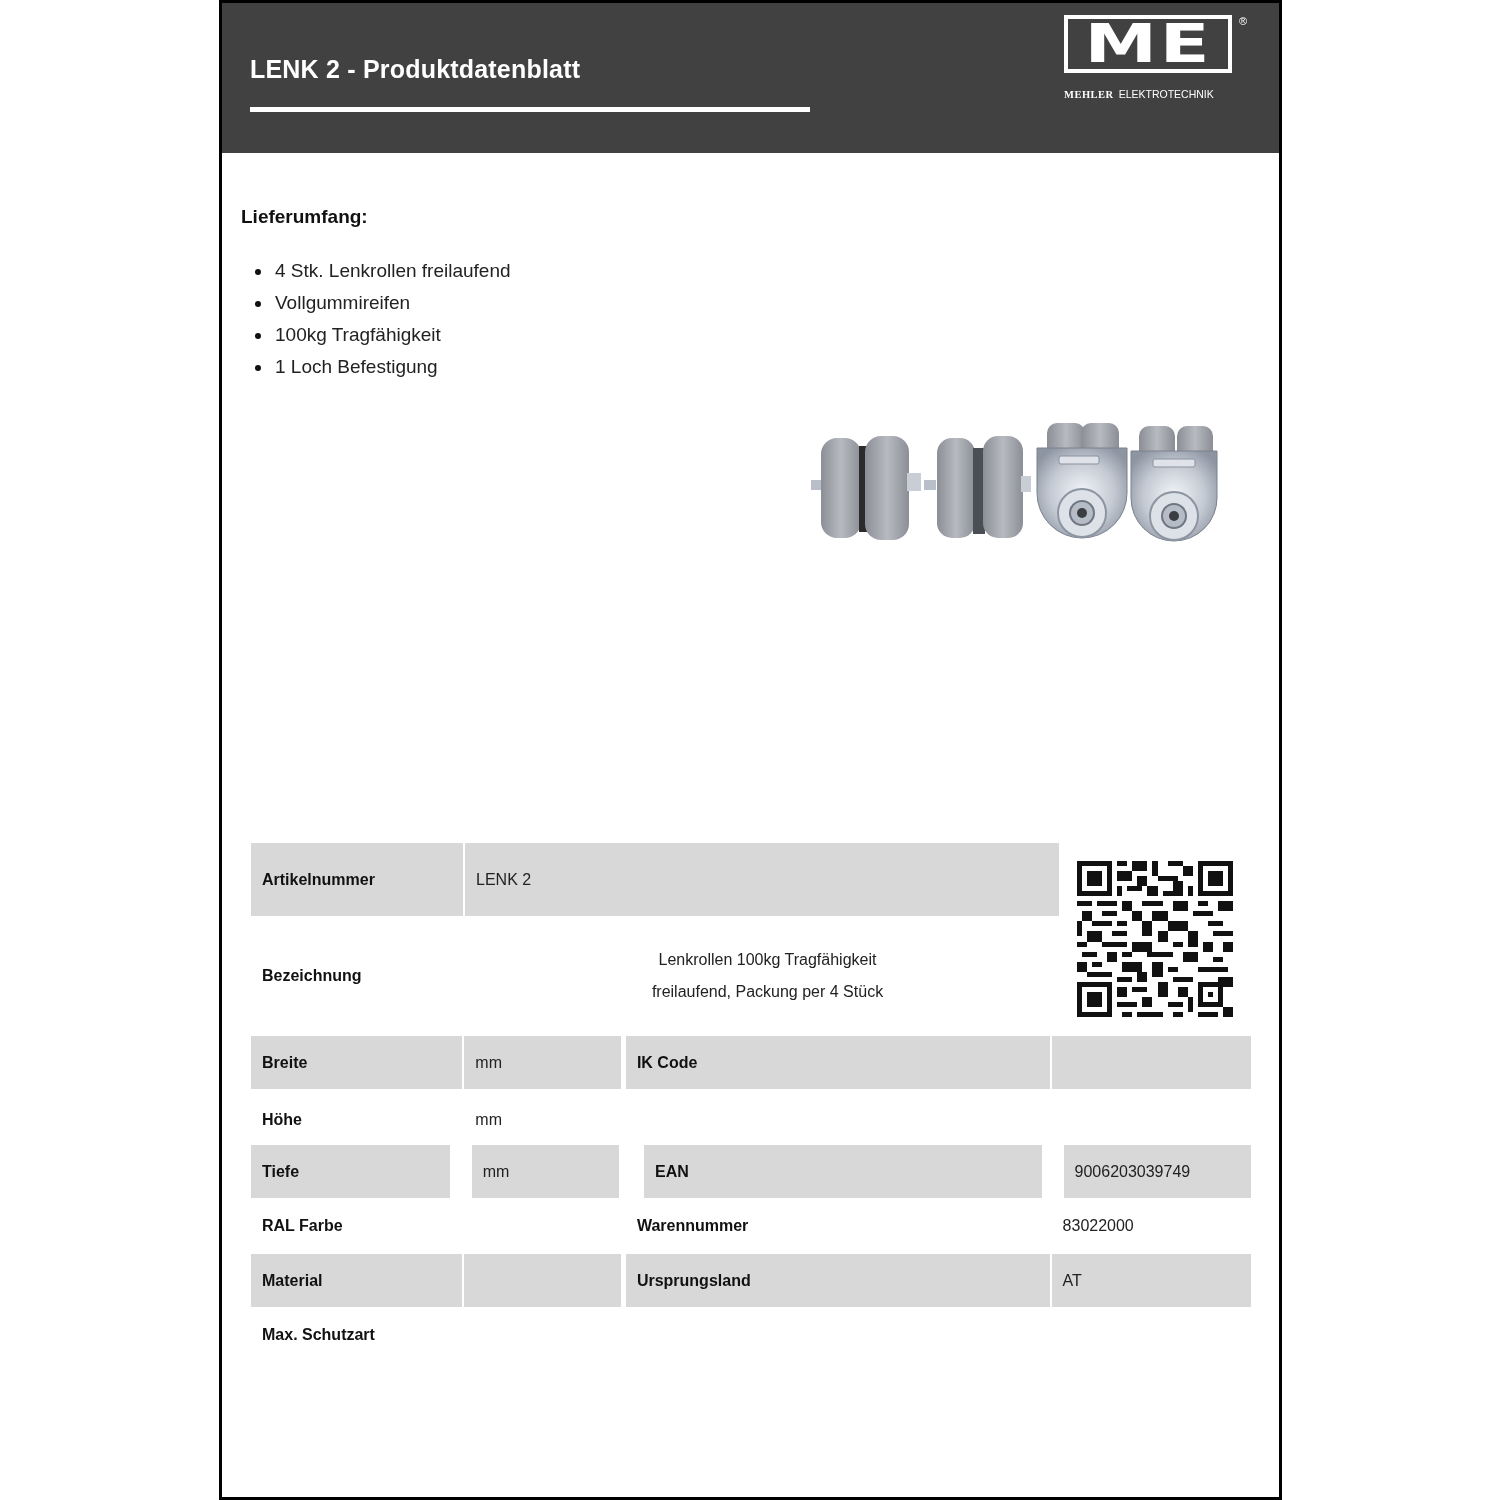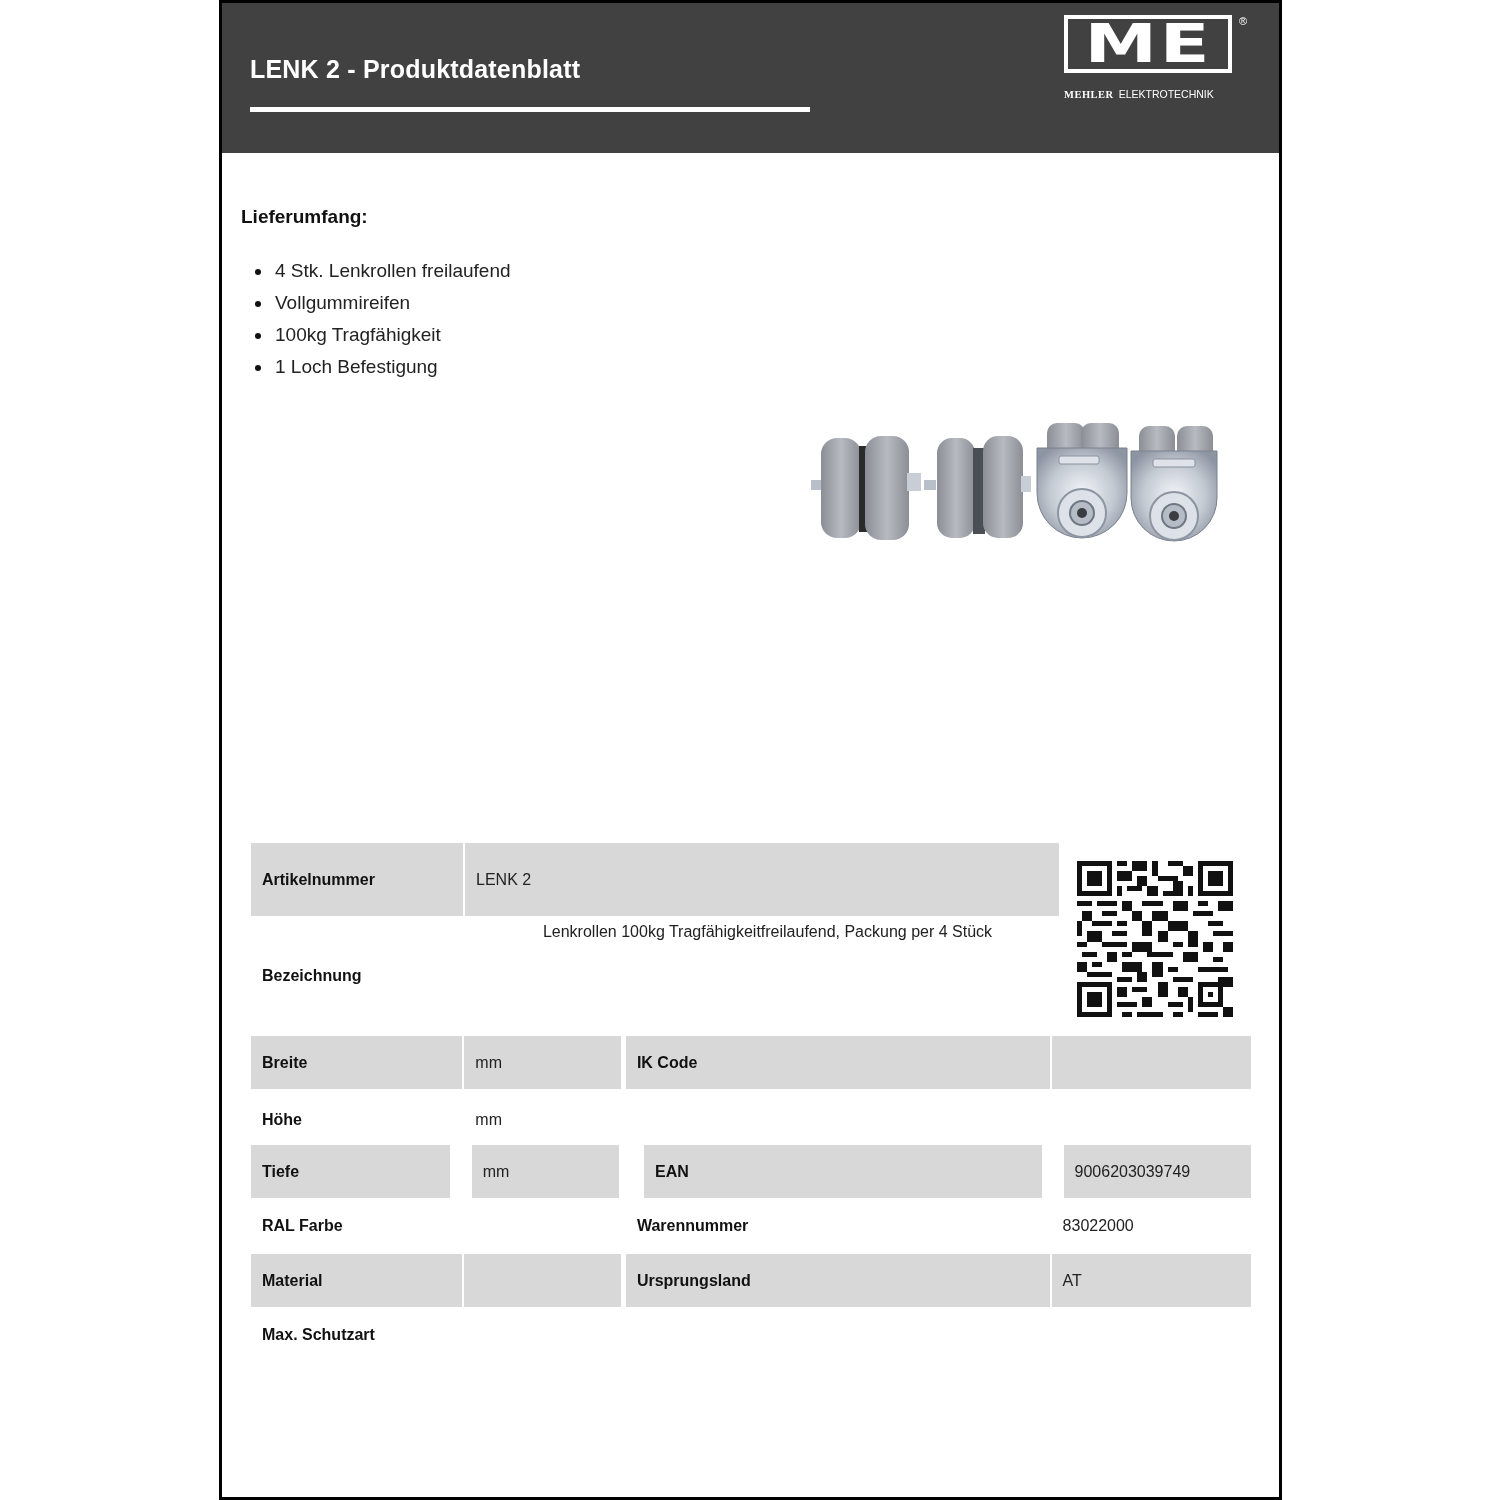--- a/index.html
+++ b/index.html
@@ -101,21 +101,21 @@
     <circle cx="365" cy="98" r="5" fill="#3a3d42"></circle>
   </svg>
 
   <div class="row shaded" style="top:840px;height:73px;width:836px;">
     <div class="cell label c1">Artikelnummer</div>
     <div class="cell cwide" style="width:594px;">LENK 2</div>
   </div>
 
   <div class="row" style="top:913px;height:120px;width:836px;">
     <div class="cell label c1">Bezeichnung</div>
-    <div class="cell cwide" style="flex-direction:row;align-items:flex-start;justify-content:center;line-height:32px;">
+    <div class="cell cwide" style="flex-direction:column;align-items:center;justify-content:center;line-height:32px;">
       <span>Lenkrollen 100kg Tragfähigkeit</span>
       <span>freilaufend, Packung per 4 Stück</span>
     </div>
   </div>
 
   <svg class="qr" viewBox="0 0 31 31" shape-rendering="crispEdges">
     <rect width="31" height="31" fill="#fff"></rect>
     <g fill="#111">
       <rect x="0" y="0" width="7" height="7"></rect>
         <rect x="1" y="1" width="5" height="5" fill="#fff"></rect>

